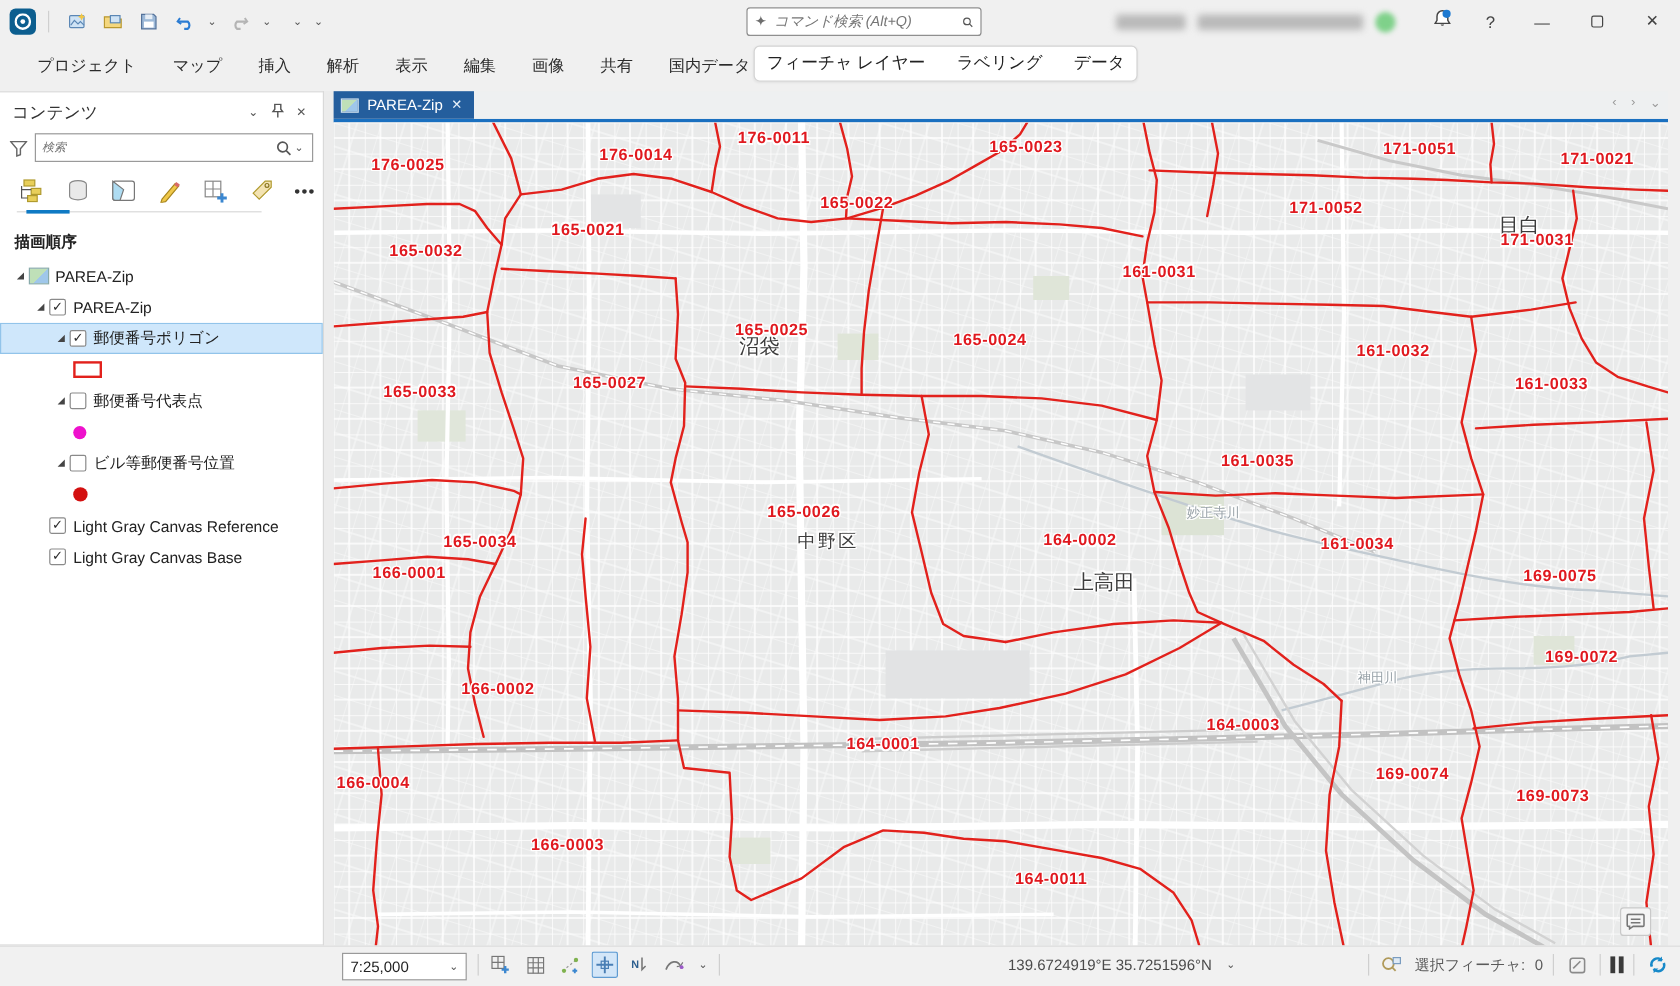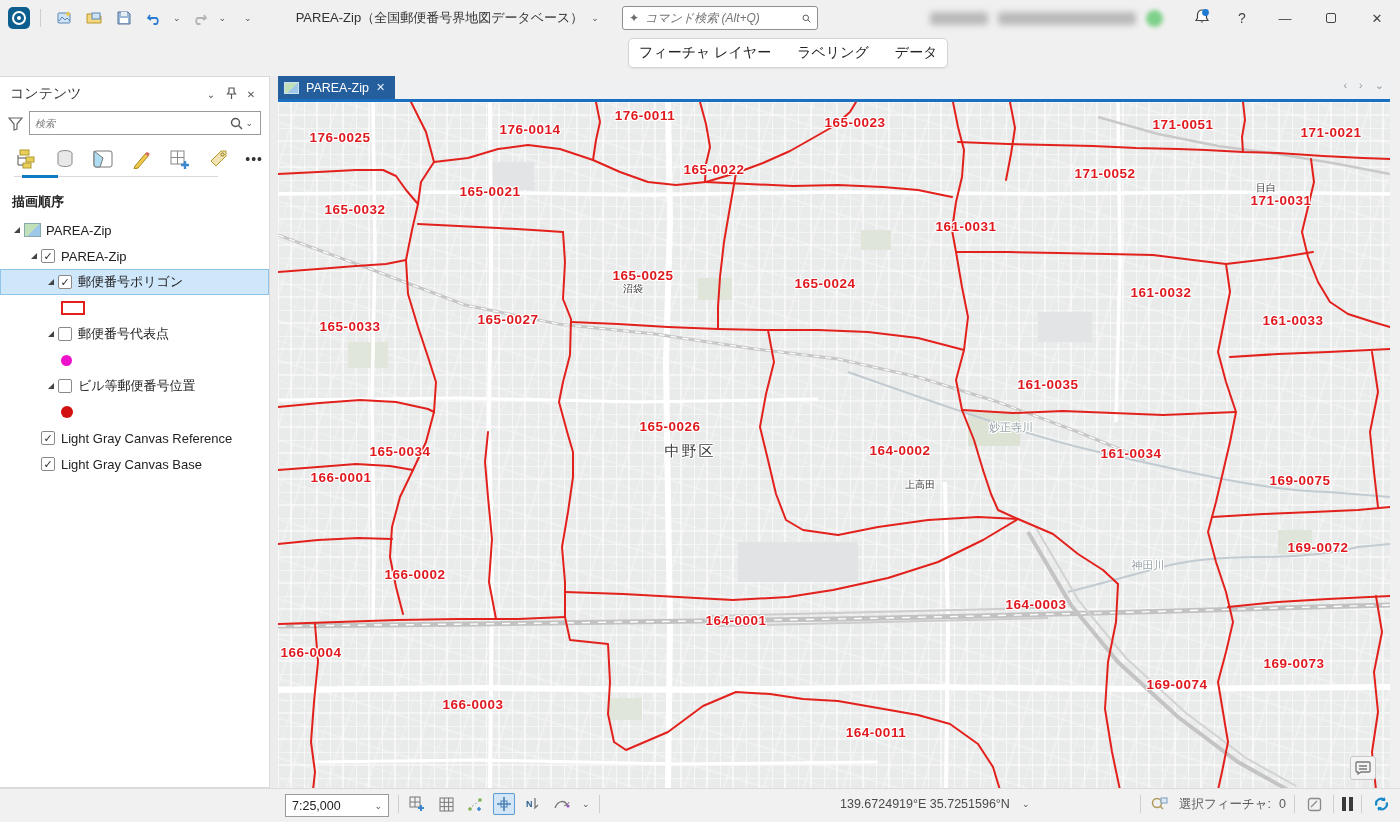--- a/index.html
+++ b/index.html
@@ -74,21 +74,21 @@
   .maptab { height:23px; background:#245e9d; color:#fff; display:flex; align-items:center; padding:0 10px 0 6px; gap:7px; font-size:12.5px; }
   .maptab .ticon { width:15px; height:12px; border:1px solid #cfe0ef; background:linear-gradient(135deg,#bfe0b8 0 55%,#9fc7ea 55% 100%); }
   .maptab .tclose { font-size:11px; color:#e8f1fa; }
   .tabnav { position:absolute; right:6px; top:3px; display:flex; gap:12px; color:#9a9a9a; font-size:11px; }
   .bluestrip { height:3px; background:#1a70c0; }
   .canvas { position:relative; flex:1; background:#e9eaea; overflow:hidden; }
   .canvas svg.mapsvg { position:absolute; left:0; top:0; }
   .lbl { position:absolute; transform:translate(-50%,-50%); white-space:nowrap;
          text-shadow:-1px 0 0 #fff,1px 0 0 #fff,0 -1px 0 #fff,0 1px 0 #fff,-1px -1px 0 #fff,1px 1px 0 #fff,-1px 1px 0 #fff,1px -1px 0 #fff; }
   .lbl.zip { color:#e0191f; font-size:13.5px; font-weight:600; letter-spacing:.5px; }
-  .lbl.place { color:#3c3c3c; font-size:10px; }
+  .lbl.place { color:#3c3c3c; font-size:17px; }
   .lbl.ward { color:#3c3c3c; font-size:15px; letter-spacing:2px; }
   .lbl.river { color:#98a2a8; font-size:11px; }
   .bubblebtn { position:absolute; right:14px; bottom:8px; width:26px; height:24px; background:#f4f4f4; border:1px solid #c9c9c9; border-radius:3px; display:flex; align-items:center; justify-content:center; }
   .rightedge { width:10px; background:#f0f0f0; }
 
   
   .statusbar { position:absolute; left:0; top:788px; width:1400px; height:34px; background:#f1f1f1; border-top:1px solid #dcdcdc; }
   .scalebox { position:absolute; left:285px; top:5px; width:104px; height:23px; background:#fff; border:1px solid #9a9a9a; display:flex; align-items:center; padding:0 6px; font-size:12.5px; color:#222; }
   .scalebox .sc-chev { margin-left:auto; font-size:9px; color:#555; }
   .sb-left { position:absolute; left:398px; top:4px; display:flex; align-items:center; gap:7px; }
@@ -143,21 +143,20 @@
       <span class="chev">⌄</span>
       <div class="qbtn">
         <svg width="17" height="15" viewBox="0 0 17 15">
             <path d="M13 4 L15 7 L12 9" fill="none" stroke="#b4b4b4" stroke-width="1.6"></path>
             <path d="M14.5 7h-8a4 4 0 0 0 0 6h3" fill="none" stroke="#b4b4b4" stroke-width="1.8"></path>
           </svg>
       </div>
       <span class="chev">⌄</span>
       <span class="chev" style="margin-left:10px;">⌄</span>
     </div>
-    <div class="title-txt">PAREA-Zip（全国郵便番号界地図データベース）</div>
     <span class="title-chev">⌄</span>
 
     <div class="cmdsearch">
       <span class="spark">✦</span>
       <input placeholder="コマンド検索 (Alt+Q)" style="">
       <svg width="13" height="13" viewBox="0 0 13 13">
           <circle cx="5.5" cy="5.5" r="4" fill="none" stroke="#555" stroke-width="1.4"></circle>
           <path d="M8.5 8.5 L12 12" stroke="#555" stroke-width="1.4"></path>
         </svg>
     </div>
@@ -179,20 +178,32 @@
       <div class="help">?</div>
       <div class="winbtn">—</div>
       <div class="winbtn">
           <span class="maxglyph"></span>
         </div>
       <div class="winbtn">✕</div>
     </div>
   </div>
 
   <div class="ribbonrow">
+    <div class="menutabs" id="menutabs">
+        <div class="mtab">プロジェクト</div>
+        <div class="mtab">マップ</div>
+        <div class="mtab">挿入</div>
+        <div class="mtab">解析</div>
+        <div class="mtab">表示</div>
+        <div class="mtab">編集</div>
+        <div class="mtab">画像</div>
+        <div class="mtab">共有</div>
+        <div class="mtab">国内データ</div>
+        <div class="mtab">ヘルプ</div>
+      </div>
     <div class="ctxpill" id="ctxtabs">
         <div class="ctab">フィーチャ レイヤー</div>
         <div class="ctab">ラベリング</div>
         <div class="ctab">データ</div>
       </div>
   </div>
 
   <div class="main">
 
     <div class="panel">
@@ -478,21 +489,21 @@
             <div class="lbl zip" style="left: 122px; top: 349px;">165-0034</div>
             <div class="lbl zip" style="left: 63px; top: 375px;">166-0001</div>
             <div class="lbl place" style="left: 642px; top: 383px;">上高田</div>
             <div class="lbl zip" style="left: 1040px; top: 445px;">169-0072</div>
             <div class="lbl river" style="left: 870px; top: 463px;">神田川</div>
             <div class="lbl zip" style="left: 137px; top: 472px;">166-0002</div>
             <div class="lbl zip" style="left: 758px; top: 502px;">164-0003</div>
             <div class="lbl zip" style="left: 458px; top: 518px;">164-0001</div>
             <div class="lbl zip" style="left: 33px; top: 550px;">166-0004</div>
             <div class="lbl zip" style="left: 1016px; top: 561px;">169-0073</div>
-            <div class="lbl zip" style="left: 899px; top: 582px;">169-0074</div>
+            <div class="lbl zip" style="left: 899px; top: 543px;">169-0074</div>
             <div class="lbl zip" style="left: 195px; top: 602px;">166-0003</div>
             <div class="lbl zip" style="left: 598px; top: 630px;">164-0011</div>
           </div>
 
         <div class="bubblebtn">
           <svg width="16" height="14" viewBox="0 0 16 14">
               <path d="M2 1h12a1 1 0 0 1 1 1v8a1 1 0 0 1-1 1H6l-3 2v-2H2a1 1 0 0 1-1-1V2a1 1 0 0 1 1-1z" fill="none" stroke="#777" stroke-width="1.3"></path>
               <path d="M4 5h8M4 8h8" stroke="#777" stroke-width="1.3"></path>
             </svg>
         </div>

